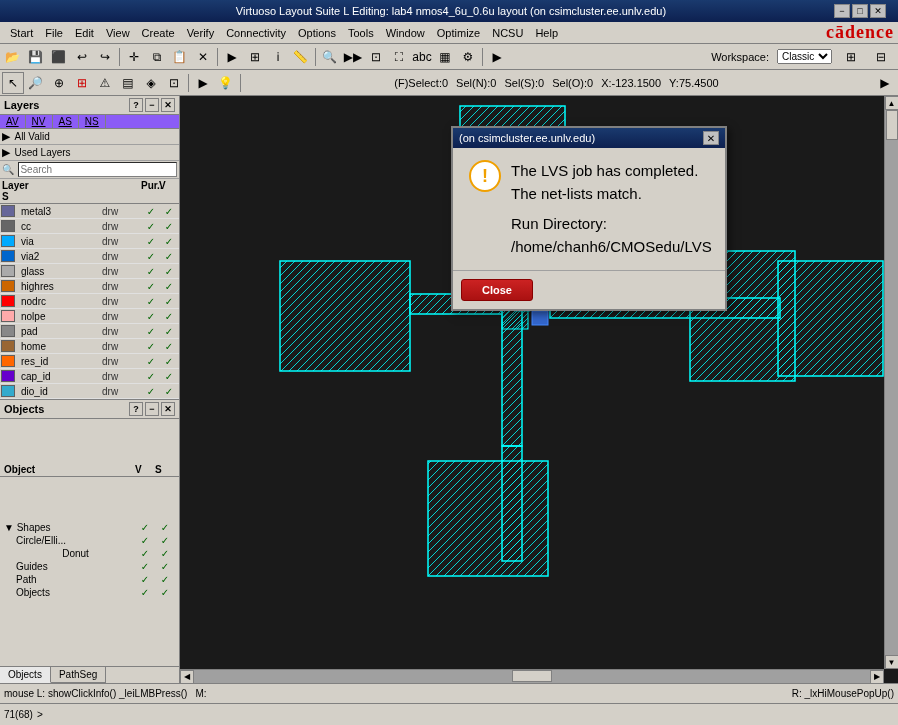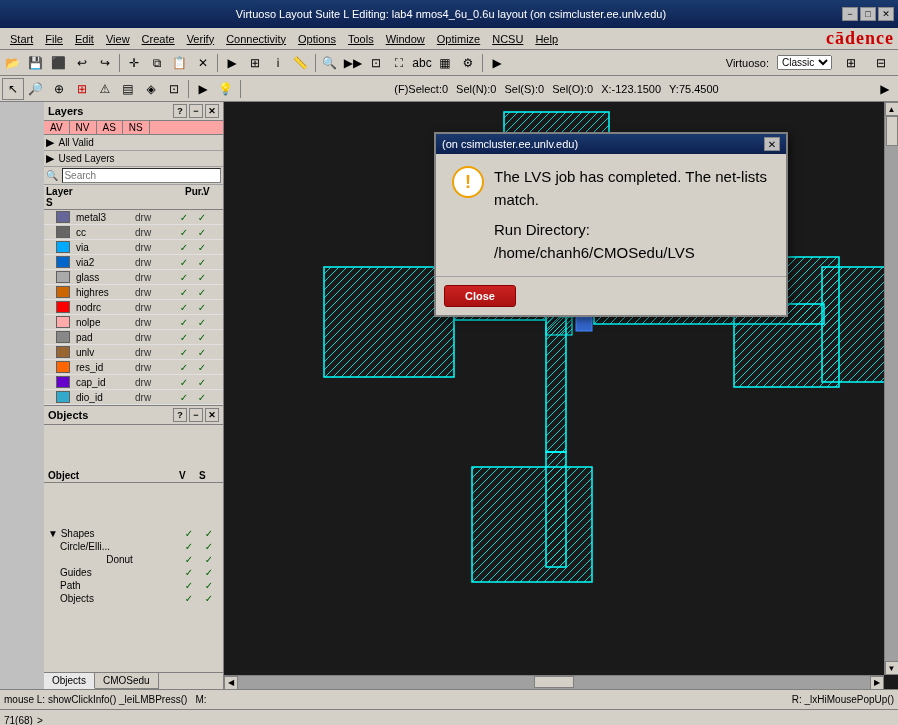--- a/index.html
+++ b/index.html
@@ -3,26 +3,26 @@
   <meta charset="utf-8">
   <style>
     * { box-sizing: border-box; margin: 0; padding: 0; }
     body { font-family: 'Arial', sans-serif; font-size: 11px; background: #c0c0c0; overflow: hidden; width: 898px; height: 725px; }
     
     
     #title-bar {
       background: linear-gradient(to bottom, #1a3a6e, #0d2050);
       color: white;
       text-align: center;
-      padding: 3px 0;
+      padding: 3px 8px;
       font-size: 11px;
       display: flex;
       align-items: center;
       justify-content: space-between;
-      height: 28px;
+      height: 22px;
     }
     #title-text { flex: 1; text-align: center; font-size: 11px; }
     #window-controls { display: flex; gap: 2px; padding-right: 4px; }
     .win-btn {
       width: 16px; height: 14px; background: #c0c0c0; border: 1px solid #888;
       font-size: 9px; display: flex; align-items: center; justify-content: center;
       cursor: pointer; color: black;
     }
     
     
@@ -32,21 +32,20 @@
       display: flex;
       align-items: center;
       height: 22px;
       padding: 0 4px;
     }
     .menu-item {
       padding: 2px 6px;
       font-size: 11px;
       cursor: pointer;
       color: #000;
-      text-decoration: underline;
     }
     #cadence-logo {
       margin-left: auto;
       font-size: 18px;
       font-weight: bold;
       color: #cc0000;
       font-family: serif;
       letter-spacing: 1px;
     }
     
@@ -74,21 +73,20 @@
       gap: 8px;
       font-size: 11px;
       padding-right: 4px;
     }
     .tb-status span { color: #000; }
     
     
     #main-content {
       display: flex;
       height: calc(725px - 22px - 22px - 26px - 26px - 22px - 20px);
-      margin-left: 44px;
     }
     
     
     #left-panel {
       width: 180px;
       background: #d4d0c8;
       border-right: 1px solid #808080;
       display: flex;
       flex-direction: column;
       overflow: hidden;
@@ -111,23 +109,24 @@
     }
     .panel-controls { display: flex; gap: 2px; }
     .panel-ctrl-btn {
       width: 14px; height: 14px; background: #d4d0c8; border: 1px solid #808080;
       font-size: 9px; display: flex; align-items: center; justify-content: center;
       cursor: pointer;
     }
     
     .layer-tabs {
       display: flex;
-      background: #fca5a5;
+      background: #8b5cf6;
       border-bottom: 1px solid #808080;
       font-size: 10px;
+      text-decoration: underline;
     }
     .layer-tab {
       padding: 1px 6px;
       border-right: 1px solid #808080;
       cursor: pointer;
     }
     
     .filter-row {
       background: #d4d0c8;
       padding: 1px 2px;
@@ -153,21 +152,21 @@
     }
     #layers-list {
       overflow-y: auto;
       max-height: 230px;
     }
     .layer-row {
       display: grid;
       grid-template-columns: 18px 1fr 40px 18px 18px;
       align-items: center;
       font-size: 10px;
-      padding: 1px 12px;
+      padding: 1px 1px;
       border-bottom: 1px solid #e0e0e0;
       cursor: pointer;
     }
     .layer-name { font-size: 10px; padding-left: 2px; }
     .layer-type { font-size: 10px; color: #333; }
     .chk { color: darkgreen; font-size: 10px; text-align: center; }
     
     
     #objects-panel {
       flex: 1;
@@ -287,21 +286,21 @@
       background: transparent;
       display: flex;
       align-items: flex-start;
       justify-content: center;
       padding-top: 30px;
       z-index: 100;
     }
     #modal-dialog {
       background: #d4d0c8;
       border: 2px solid #808080;
-      width: 354px;
+      width: 276px;
       box-shadow: 3px 3px 8px rgba(0,0,0,0.5);
       position: relative;
       margin-left: 100px;
     }
     #modal-titlebar {
       background: linear-gradient(to bottom, #1a3a6e, #0d2050);
       color: white;
       padding: 3px 6px;
       display: flex;
       align-items: center;
@@ -407,21 +406,21 @@
   <div class="tb-btn">🔍</div>
   <div class="tb-btn">▶▶</div>
   <div class="tb-btn">⊡</div>
   <div class="tb-btn">⛶</div>
   <div class="tb-btn">abc</div>
   <div class="tb-btn">▦</div>
   <div class="tb-btn">⚙</div>
   <div class="tb-sep"></div>
   <div class="tb-btn">▶</div>
   <div class="tb-status">
-    <span>Virtuoso:</span>
+    <span>Workspace:</span>
     <select style="font-size:10px;">
       <option>Classic</option>
     </select>
     <div class="tb-btn">⊞</div>
     <div class="tb-btn">⊟</div>
   </div>
 </div>
 
 <div class="toolbar">
   <div class="tb-btn" style="border: 1px solid #808080;">↖</div>
@@ -548,21 +547,21 @@
   </div>
           <div class="layer-row">
     <div style="background:#888888; width:14px; height:12px; border:1px solid #606060;"></div>
     <span class="layer-name">pad</span>
     <span class="layer-type">drw</span>
     <span class="chk">✓</span>
     <span class="chk">✓</span>
   </div>
           <div class="layer-row">
     <div style="background:#996633; width:14px; height:12px; border:1px solid #606060;"></div>
-    <span class="layer-name">unlv</span>
+    <span class="layer-name">home</span>
     <span class="layer-type">drw</span>
     <span class="chk">✓</span>
     <span class="chk">✓</span>
   </div>
           <div class="layer-row">
     <div style="background:#ff6600; width:14px; height:12px; border:1px solid #606060;"></div>
     <span class="layer-name">res_id</span>
     <span class="layer-type">drw</span>
     <span class="chk">✓</span>
     <span class="chk">✓</span>
@@ -629,21 +628,21 @@
   </div>
           <div class="obj-row">
     <span style="padding-left:12px; flex:1;">Objects</span>
     <span class="obj-chk">✓</span>
     <span class="obj-chk">✓</span>
   </div>
         </div>
 
       <div class="obj-tabs">
         <div class="obj-tab active">Objects</div>
-        <div class="obj-tab">CMOSedu</div>
+        <div class="obj-tab">PathSeg</div>
       </div>
     </div>
   </div>
 
   <div id="canvas-area">
     <svg class="layout-svg" xmlns="http://www.w3.org/2000/svg">
 
       <rect width="100%" height="100%" fill="#1a1a1a"></rect>
 
       <defs>

